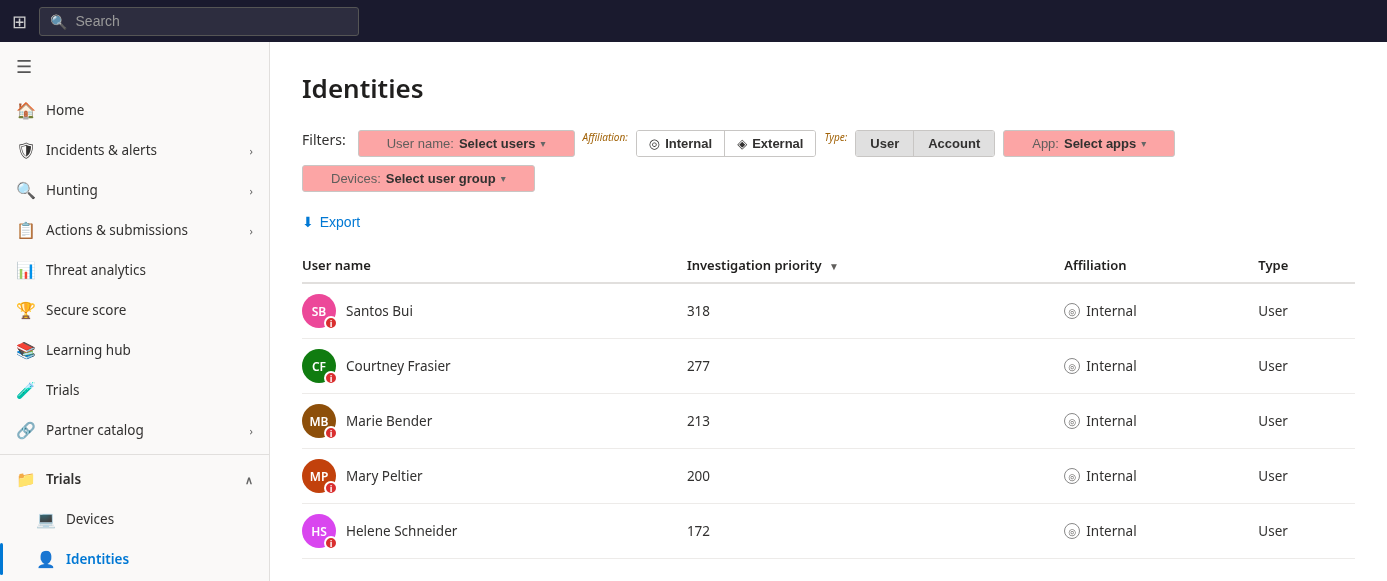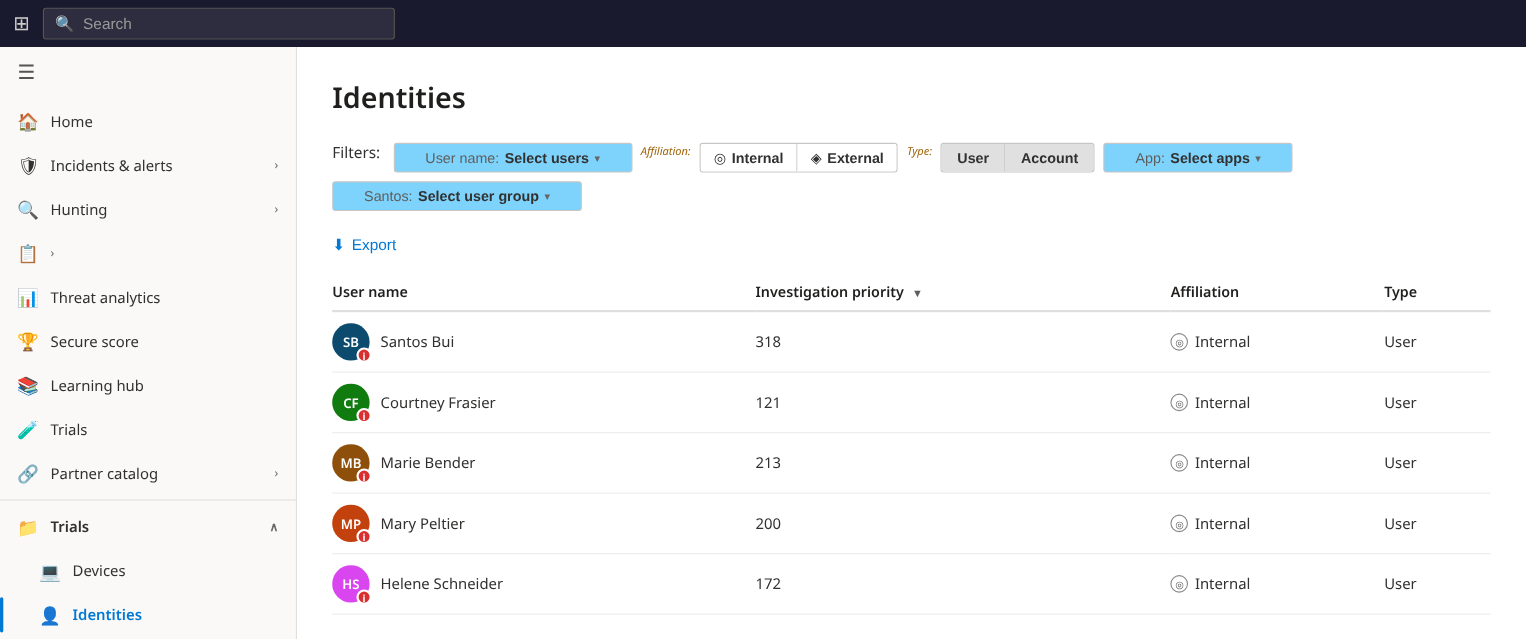--- a/index.html
+++ b/index.html
@@ -118,21 +118,21 @@
     .filters-label {
       font-size: 14px;
       color: #323130;
       margin-right: 4px;
     }
     .filter-btn {
       display: flex;
       align-items: center;
       gap: 5px;
       border: 1px solid #c8c6c4;
-      background: #7dd3fc;
+      background: #fca5a5;
       border-radius: 3px;
       padding: 5px 28px;
       cursor: pointer;
       font-size: 13px;
       color: #323130;
     }
     .filter-btn .filter-key { color: #605e5c; }
     .filter-btn .filter-val { font-weight: 700; }
     .filter-btn .chevron { color: #666; font-size: 10px; }
 
@@ -300,20 +300,21 @@
       <span class="item-label">Incidents &amp; alerts</span>
       <span class="chevron">›</span>
     </div>
     <div class="sidebar-item">
       <span class="item-icon">🔍</span>
       <span class="item-label">Hunting</span>
       <span class="chevron">›</span>
     </div>
     <div class="sidebar-item">
       <span class="item-icon">📋</span>
+      <span class="item-label">Actions &amp; submissions</span>
       <span class="chevron">›</span>
     </div>
     <div class="sidebar-item">
       <span class="item-icon">📊</span>
       <span class="item-label">Threat analytics</span>
     </div>
     <div class="sidebar-item">
       <span class="item-icon">🏆</span>
       <span class="item-label">Secure score</span>
     </div>
@@ -378,21 +379,21 @@
         <button class="type-btn selected">Account</button>
       </div>
 
       <button class="filter-btn">
         <span class="filter-key">App:</span>
         <span class="filter-val">Select apps</span>
         <span class="chevron">▾</span>
       </button>
 
       <button class="filter-btn">
-        <span class="filter-key">Santos:</span>
+        <span class="filter-key">Devices:</span>
         <span class="filter-val">Select user group</span>
         <span class="chevron">▾</span>
       </button>
     </div>
 
     <div class="export-row">
       <button class="export-btn">
         <span>⬇</span>
         <span>Export</span>
       </button>
@@ -415,21 +416,21 @@
             <th>
               <span>Type</span>
             </th>
           </tr>
         </thead>
         <tbody id="table-body">
         <tr>
     <td>
       <div class="user-cell">
         <div class="avatar-wrap">
-          <div class="avatar" style="background:#0c4a6e;">SB</div>
+          <div class="avatar" style="background:#ec4899;">SB</div>
           <div class="avatar-alert">i</div>
         </div>
         <span>Santos Bui</span>
       </div>
     </td>
     <td>318</td>
     <td>
       <div class="affil-cell">
         <div class="affil-icon">◎</div>
         <span>Internal</span>
@@ -440,21 +441,21 @@
             <tr>
     <td>
       <div class="user-cell">
         <div class="avatar-wrap">
           <div class="avatar" style="background:#107c10;">CF</div>
           <div class="avatar-alert">i</div>
         </div>
         <span>Courtney Frasier</span>
       </div>
     </td>
-    <td>121</td>
+    <td>277</td>
     <td>
       <div class="affil-cell">
         <div class="affil-icon">◎</div>
         <span>Internal</span>
       </div>
     </td>
     <td>User</td>
   </tr>
             <tr>
     <td>

